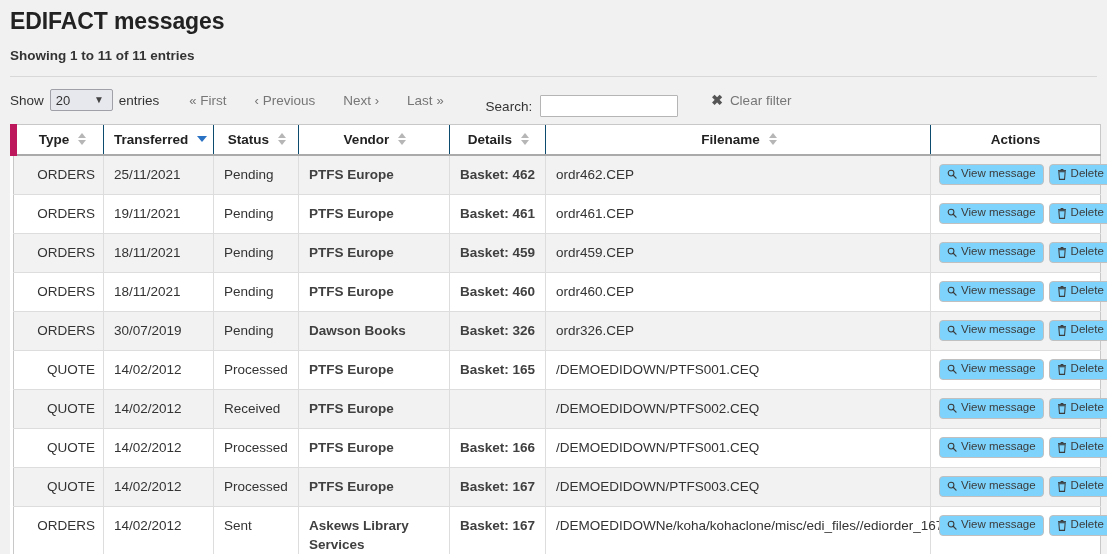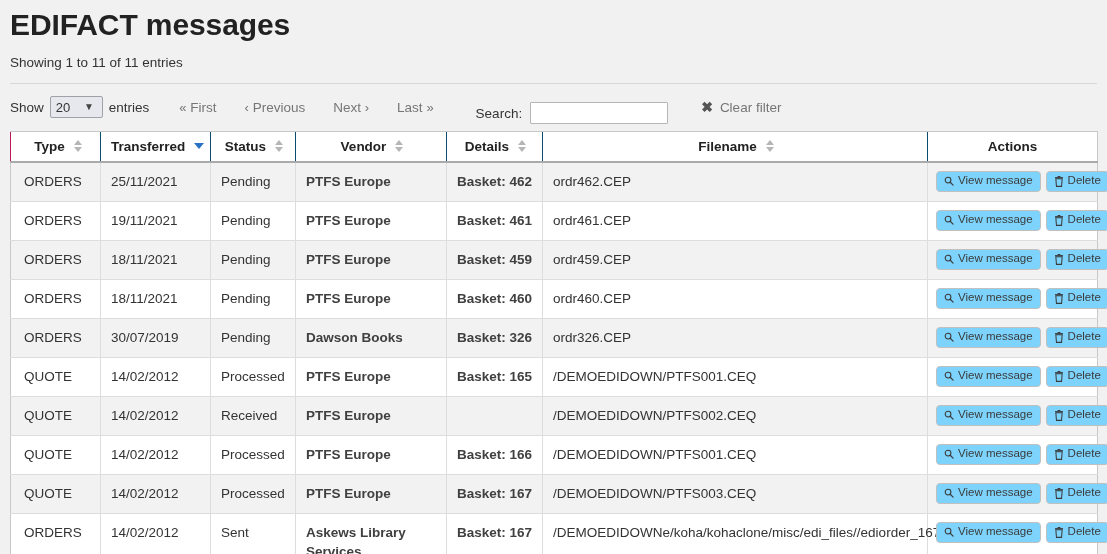--- a/index.html
+++ b/index.html
@@ -10,32 +10,33 @@
     background: #f1f1f1;
     font-family: "Liberation Sans", sans-serif;
     color: #333333;
     -webkit-font-smoothing: antialiased;
   }
 
   .page { width: 1107px; height: 554px; position: relative; background: #f1f1f1; }
 
   
   .page-title {
-    font-size: 30px;
+    font-size: 23px;
     font-weight: bold;
     color: #222222;
     margin: 0;
     padding: 8px 0 0 10px;
     letter-spacing: -0.1px;
   }
 
   .entries-info {
     font-size: 13.5px;
     color: #333333;
     padding: 13px 0 0 10px;
+    font-weight: bold;
   }
 
   .toolbar-rule {
     margin: 13px 10px 0 10px;
     height: 1px;
     background: #d8d8d8;
   }
 
   
   .toolbar {
@@ -51,21 +52,21 @@
   .show-label { margin-right: 6px; }
   .entries-select {
     font-family: "Liberation Sans", sans-serif;
     font-size: 13px;
     color: #333333;
     background: #e7e7ee;
     border: 1px solid #a0a0a8;
     border-radius: 2px;
     height: 22px;
     padding: 1px 3px 1px 5px;
-    width: 53px;
+    width: 63px;
     appearance: none;
     -webkit-appearance: none;
     position: relative;
   }
   .select-wrap { position: relative; display: inline-block; }
   .select-wrap .caret {
     position: absolute;
     right: 9px; top: 50%;
     transform: translateY(-50%);
     pointer-events: none;
@@ -135,21 +136,21 @@
     border-left: 1px solid #0c4a6e;
     font-weight: bold;
     color: #222222;
     font-size: 13.5px;
     height: 30px;
     padding: 0 8px;
     text-align: center;
     position: relative;
     white-space: nowrap;
   }
-  table.dt thead th:first-child { border-left: 1px solid #be185d; }
+  table.dt thead th:first-child { border-left: 7px solid #be185d; }
   table.dt thead th:last-child { border-right: 1px solid #c8c8c8; }
 
   .th-inner { display: inline-flex; align-items: center; justify-content: center; gap: 9px; }
   .sort-arrows {
     display: inline-flex;
     flex-direction: column;
     line-height: 0;
     gap: 2px;
   }
   .sort-arrows i {
@@ -169,21 +170,21 @@
     vertical-align: top;
     color: #333333;
     font-size: 13.5px;
     line-height: 1.45;
   }
   table.dt tbody td:first-child { border-left: 1px solid #c8c8c8; }
   table.dt tbody td:last-child { border-right: 1px solid #c8c8c8; }
   table.dt tbody tr.odd td { background: #f2f2f2; }
   table.dt tbody tr.even td { background: #ffffff; }
 
-  .c-type     { width: 90px;  text-align: left; padding-left: 13px !important; }
+  .c-type     { width: 90px;  text-align: right; padding-left: 13px !important; }
   .c-transfer { width: 110px; text-align: left; padding-left: 10px !important; }
   .c-status   { width: 85px;  text-align: left; padding-left: 10px !important; }
   .c-vendor   { width: 151px; text-align: left; padding-left: 10px !important; }
   .c-details  { width: 96px;  text-align: left; padding-left: 10px !important; }
   .c-filename { width: 385px; text-align: left; padding-left: 10px !important; }
   .c-actions  { width: 170px; text-align: center; }
 
   a.vendor-link, a.details-link {
     color: #404040;
     font-weight: bold;

